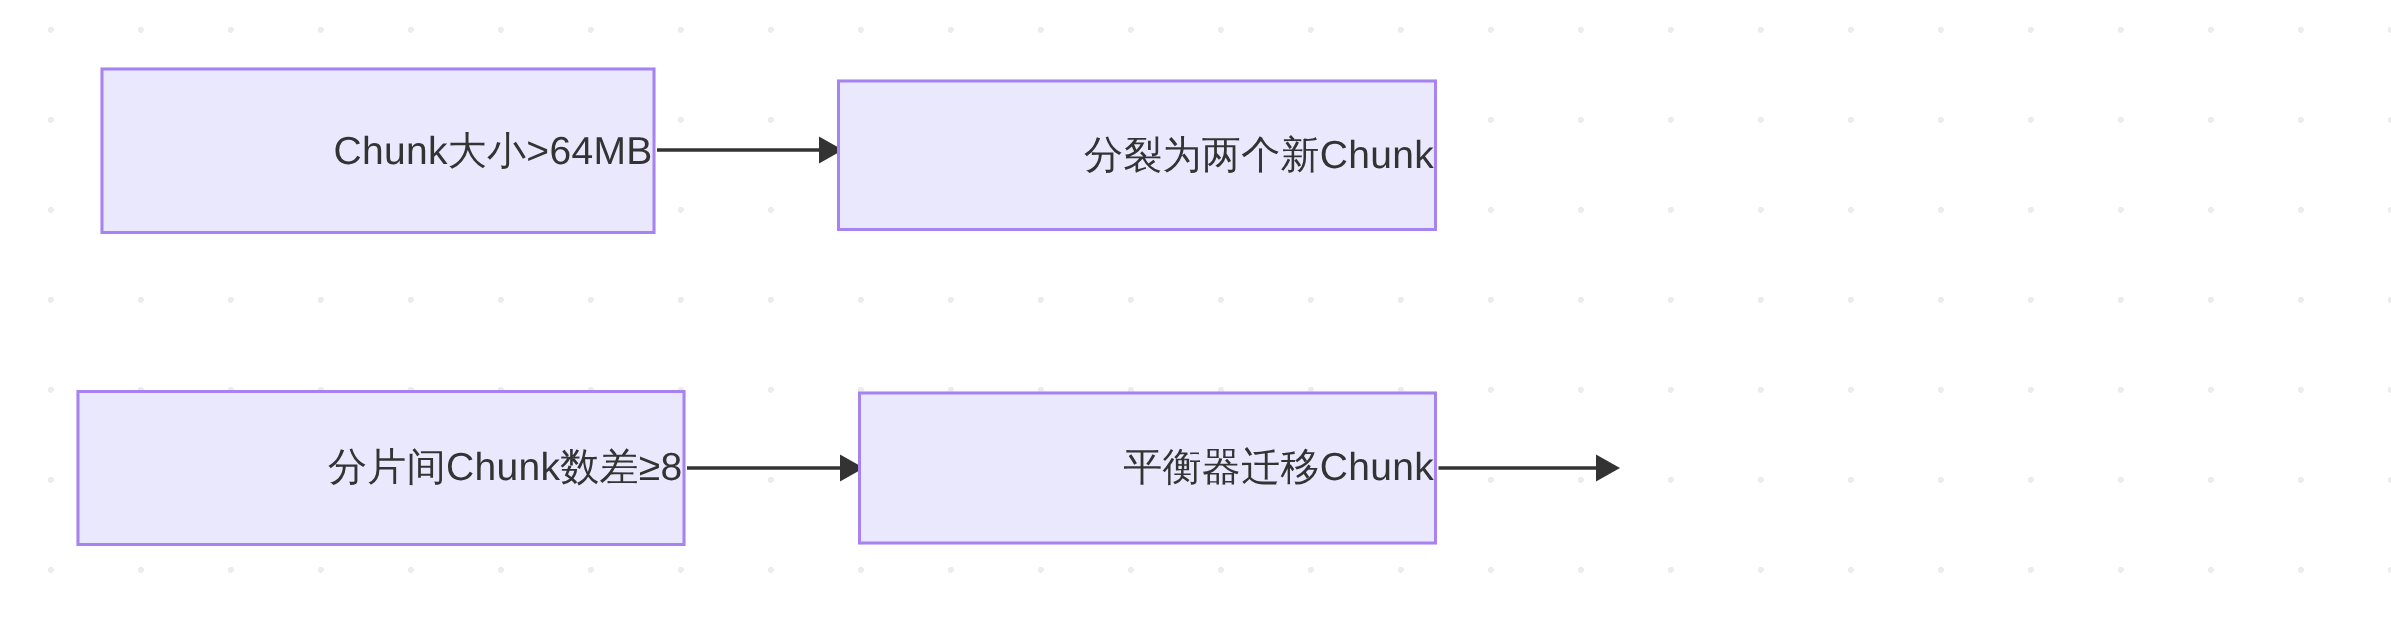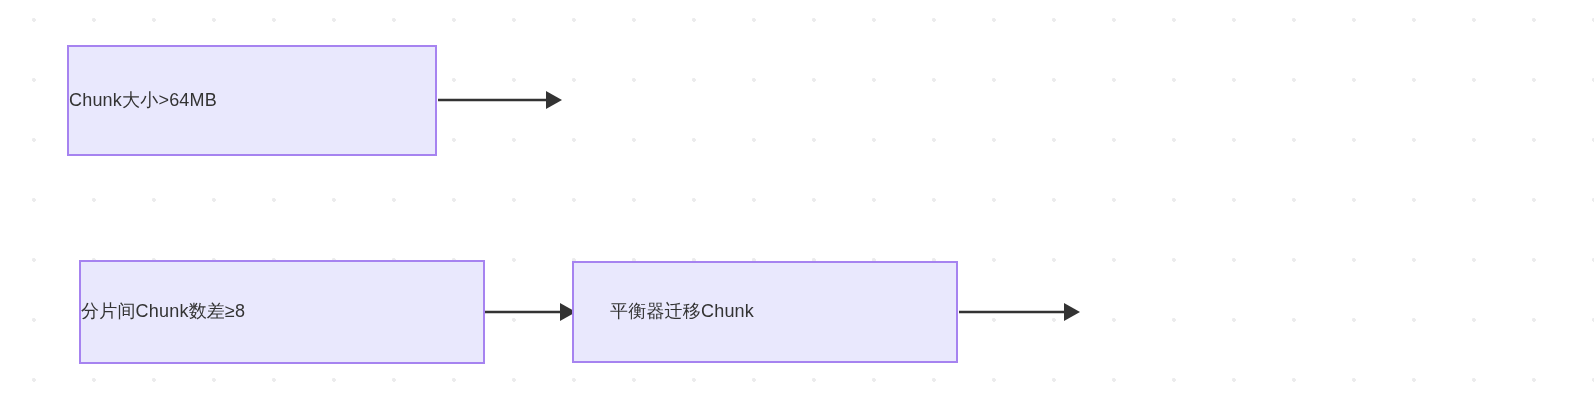--- a/index.html
+++ b/index.html
@@ -24,23 +24,23 @@
     background-position: 32px 18px;
   }
 
   .node {
     position: absolute;
     box-sizing: border-box;
     background: #e9e8fd;
     border: 2px solid #a683f0;
     display: flex;
     align-items: center;
-    justify-content: flex-start;
+    justify-content: flex-end;
     color: #333333;
-    font-size: 18px;
+    font-size: 26px;
     line-height: 1.2;
     letter-spacing: 0.2px;
     white-space: nowrap;
     z-index: 2;
   }
 
   .edge-svg {
     position: absolute;
     left: 0;
     top: 0;
@@ -80,22 +80,25 @@
     <g>
       <line class="edge-line" x1="959" y1="312" x2="1064" y2="312"></line>
       <polygon class="arrow-head" points="1064,303 1080,312 1064,321"></polygon>
     </g>
   </svg>
 
   <div class="node" style="left:67px; top:45px; width:370px; height:111px;">
     <span>Chunk大小&gt;64MB</span>
   </div>
 
+  <div class="node" style="left:558px; top:53px; width:400px; height:101px;">
+    <span>分裂为两个新Chunk</span>
+  </div>
 
-  <div class="node" style="left:51px; top:260px; width:406px; height:104px;margin-left:28px;">
+  <div class="node" style="left:51px; top:260px; width:406px; height:104px;">
     <span>分片间Chunk数差≥8</span>
   </div>
 
   <div class="node" style="left:572px; top:261px; width:386px; height:102px;padding-left:36px;">
     <span>平衡器迁移Chunk</span>
   </div>
 
 
 </div>
 

